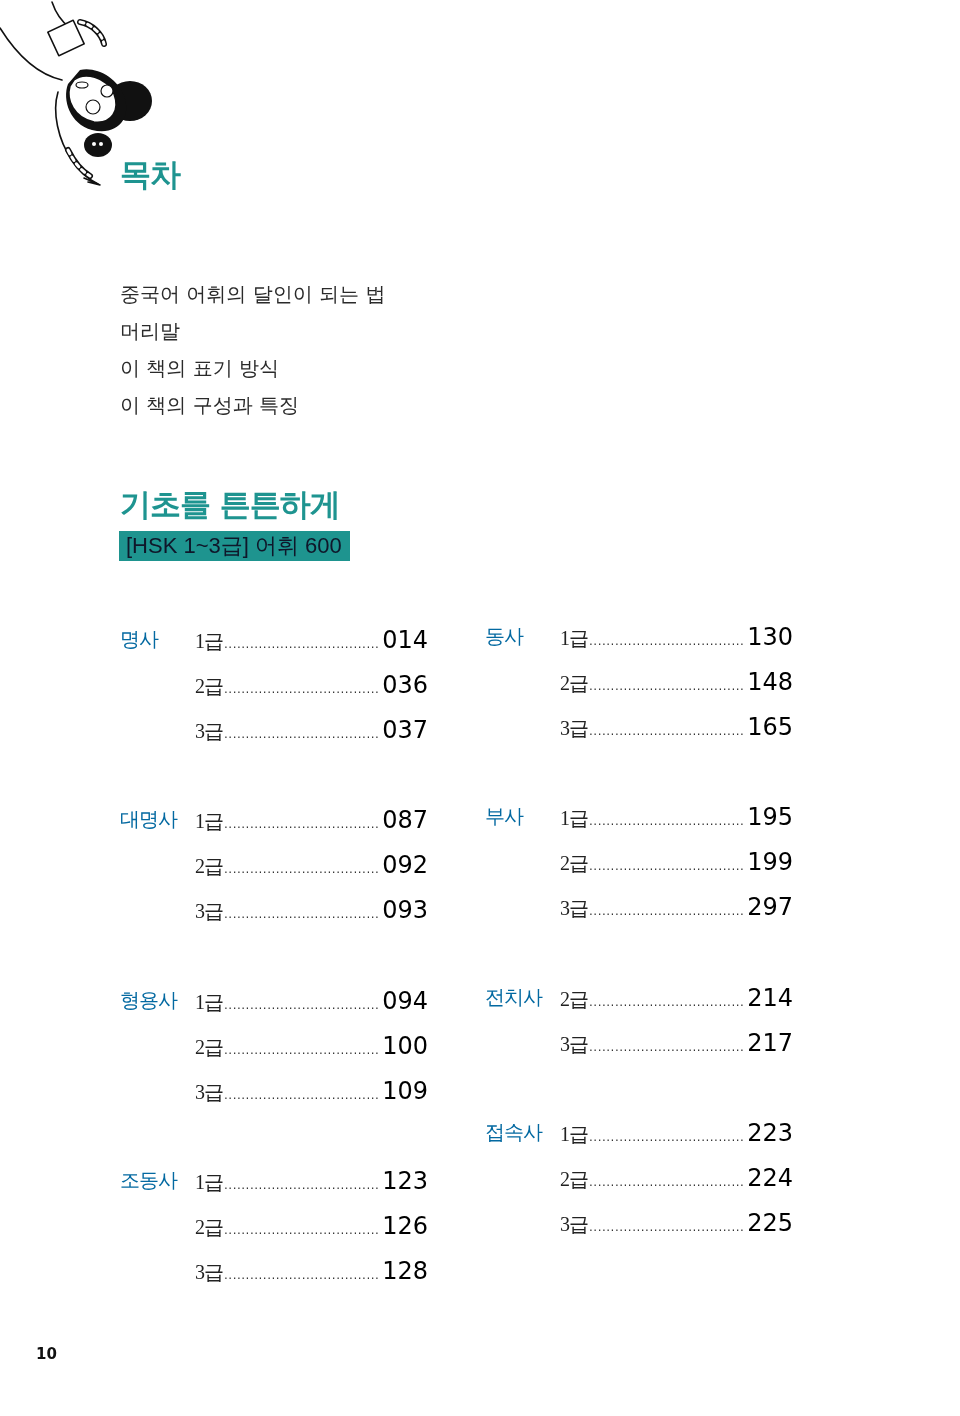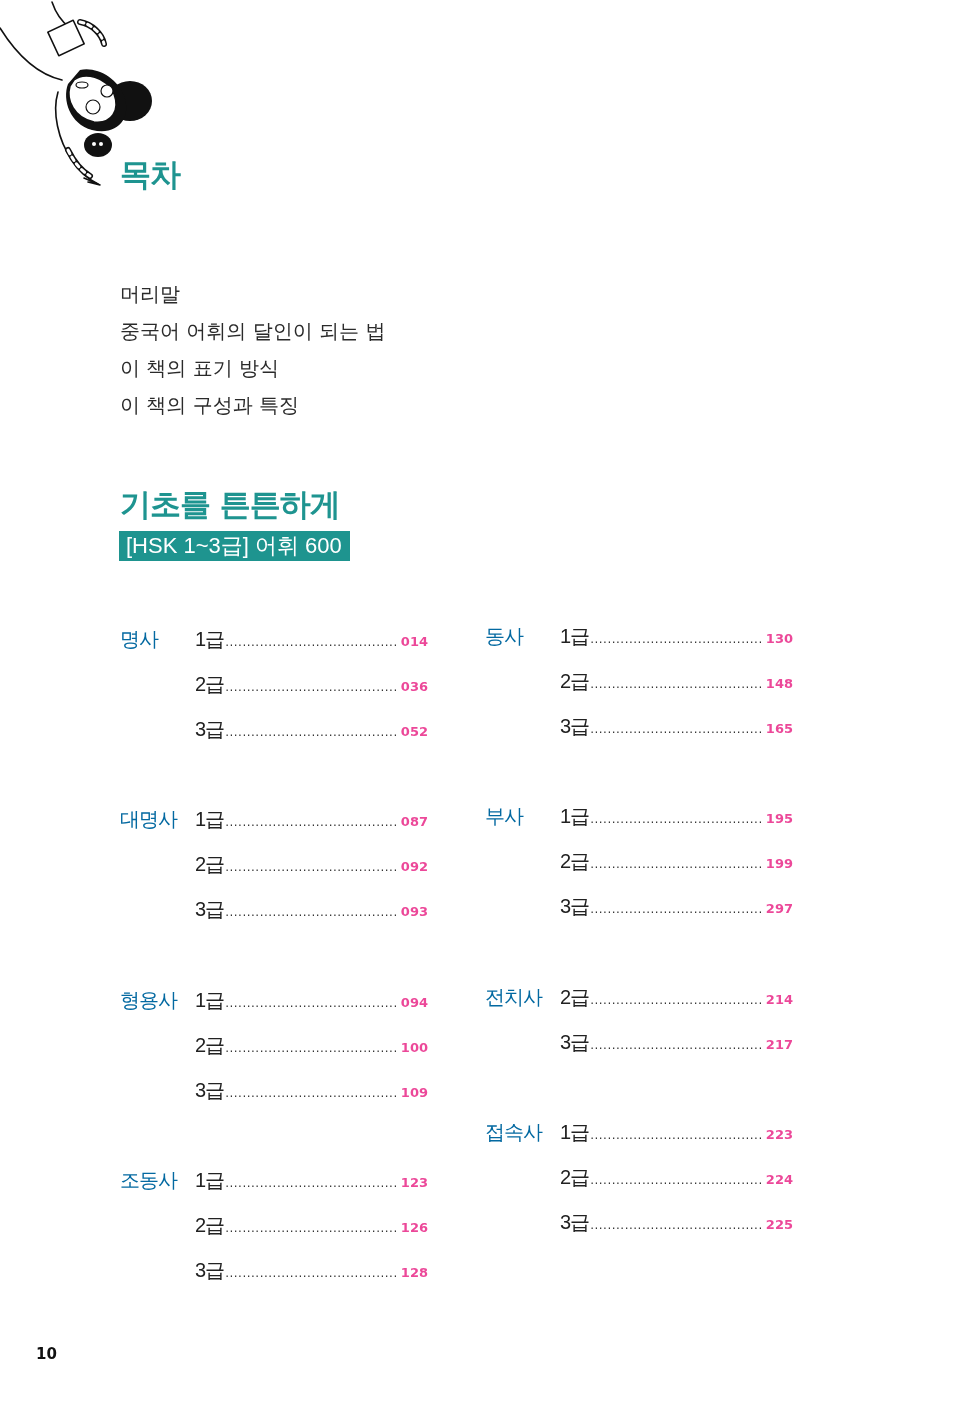--- a/index.html
+++ b/index.html
@@ -18,49 +18,49 @@
     font-family: "DejaVu Serif", serif; font-size: 20px; line-height: 37px;
     color: #2a2a2a; white-space: nowrap;
   }
   .section-title {
     position: absolute; left: 120px; top: 484px;
     font-family: "DejaVu Sans", sans-serif; font-weight: bold;
     font-size: 31px; color: #1e9490; letter-spacing: -1px;
   }
   .section-banner {
     position: absolute; left: 119px; top: 531px; height: 30px;
-    background: #1e948f; color: #ffffff;
+    background: #1e948f; color: #0f172a;
     font-family: "Liberation Sans", sans-serif; font-size: 22px;
     line-height: 30px; padding: 0 8px 0 7px; white-space: nowrap;
   }
   .group { position: absolute; }
   .cat {
     position: absolute; left: 0; top: 0;
     font-family: Liberation Serif, serif; font-size: 20px;
     color: #0369a1; white-space: nowrap; letter-spacing: -1px;
   }
   .entry {
     position: absolute; left: 75px; height: 30px; width: 233px;
     display: flex; align-items: baseline;
   }
   .level {
-    font-family: Liberation Sans, sans-serif; font-size: 20px; color: #222;
+    font-family: Liberation Serif, serif; font-size: 20px; color: #222;
     white-space: nowrap; letter-spacing: -1px;
   }
   .dots {
     flex: 1; overflow: hidden; white-space: nowrap;
     font-family: "DejaVu Sans", sans-serif; font-size: 12px; color: #333;
     letter-spacing: 0.5px; margin: 0 2px 0 1px;
   }
   .dots::before {
     content: "..............................................................................................";
   }
   .page {
-    font-family: "DejaVu Sans", sans-serif; font-size: 13px;
-    color: #ec4899; font-weight: bold; white-space: nowrap; letter-spacing: 0px;
+    font-family: "DejaVu Sans", sans-serif; font-size: 24px;
+    color: #000000; font-weight: normal; white-space: nowrap; letter-spacing: 0px;
   }
   .page-number {
     position: absolute; left: 36px; top: 1345px;
     font-family: "DejaVu Sans", sans-serif; font-weight: bold;
     font-size: 15px; color: #111;
   }
 </style>
 </head>
 <body>
 
@@ -83,22 +83,22 @@
   <ellipse cx="82" cy="85" rx="6" ry="3" fill="none" stroke="#111" stroke-width="1.2"></ellipse>
   <circle cx="107" cy="91" r="6" fill="#fff" stroke="#111" stroke-width="1.2"></circle>
   <circle cx="93" cy="107" r="7" fill="#fff" stroke="#111" stroke-width="1.2"></circle>
   <circle cx="94" cy="144" r="2" fill="#fff"></circle>
   <circle cx="101" cy="144" r="2" fill="#fff"></circle>
 </svg>
 
 <div class="toc-title">목차</div>
 
 <div class="front-list">
+  <div class="front-item">중국어 어휘의 달인이 되는 법</div>
   <div class="front-item">머리말</div>
-  <div class="front-item">중국어 어휘의 달인이 되는 법</div>
   <div class="front-item">이 책의 표기 방식</div>
   <div class="front-item">이 책의 구성과 특징</div>
 </div>
 
 <div class="section-title">기초를 튼튼하게</div>
 <div class="section-banner">[HSK 1~3급] 어휘 600</div>
 
 <div class="group" style="left:120px; top:626px;">
   <div class="cat">명사</div>
   <div class="entry" style="top:0px;">
@@ -107,21 +107,21 @@
       <span class="page">014</span>
   </div>
   <div class="entry" style="top:45px;">
     <span class="level">2급</span>
       <span class="dots"></span>
       <span class="page">036</span>
   </div>
   <div class="entry" style="top:90px;">
     <span class="level">3급</span>
       <span class="dots"></span>
-      <span class="page">052</span>
+      <span class="page">037</span>
   </div>
 </div>
 
 <div class="group" style="left:120px; top:806px;">
   <div class="cat">대명사</div>
   <div class="entry" style="top:0px;">
     <span class="level">1급</span>
       <span class="dots"></span>
       <span class="page">087</span>
   </div>

